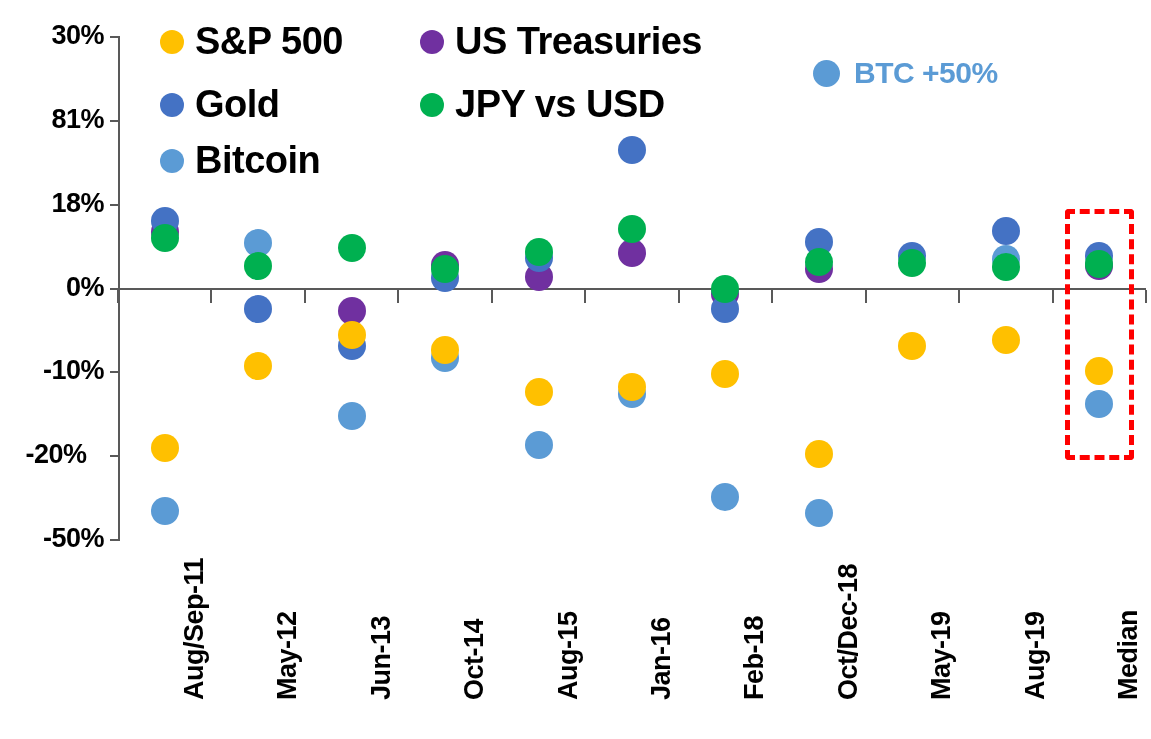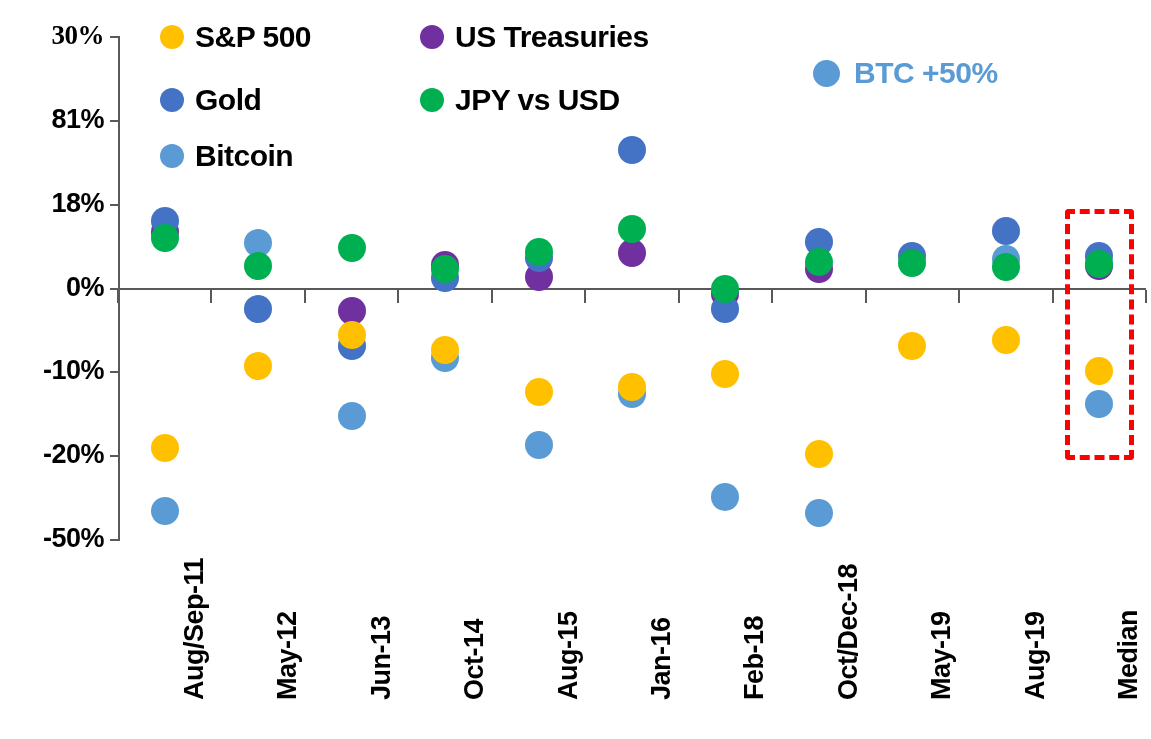--- a/index.html
+++ b/index.html
@@ -26,21 +26,21 @@
            transform:rotate(-90deg);letter-spacing:-0.5px;}
 
   
   .dot{position:absolute;border-radius:50%;}
 
   
   .legend{position:absolute;left:0;top:0;}
   .legend-item{position:absolute;display:flex;align-items:center;gap:11px;
                white-space:nowrap;}
   .legend-swatch{width:24px;height:24px;border-radius:50%;flex:0 0 auto;}
-  .legend-label{font-size:30px;font-weight:bold;color:#000;letter-spacing:-0.5px;}
+  .legend-label{font-size:38px;font-weight:bold;color:#000;letter-spacing:-0.5px;}
 
   
   .annot{position:absolute;display:flex;align-items:center;gap:14px;white-space:nowrap;}
   .annot-dot{width:27px;height:27px;border-radius:50%;flex:0 0 auto;}
   .annot-text{font-size:30px;font-weight:bold;letter-spacing:-0.5px;}
 
   
   .highlight-box{position:absolute;border:5px dashed #FF0000;border-radius:4px;
                  box-sizing:border-box;}
 </style>
@@ -53,26 +53,26 @@
   <div id="y-ticks">
       <div class="y-tick" style="top: 36px;"></div>
       <div class="y-tick" style="top: 119.833px;"></div>
       <div class="y-tick" style="top: 203.667px;"></div>
       <div class="y-tick" style="top: 287.5px;"></div>
       <div class="y-tick" style="top: 371.333px;"></div>
       <div class="y-tick" style="top: 455.167px;"></div>
       <div class="y-tick" style="top: 539px;"></div>
     </div>
   <div id="y-labels">
-      <div class="y-label" style="top: 22px; right: 1047px; font-family: Liberation Serif, serif;">30%</div>
+      <div class="y-label" style="top: 22px; right: 1047px;">30%</div>
       <div class="y-label" style="top: 105.833px; right: 1047px;">81%</div>
       <div class="y-label" style="top: 189.667px; right: 1047px;">18%</div>
       <div class="y-label" style="top: 273.5px; right: 1047px;">0%</div>
       <div class="y-label" style="top: 357.333px; right: 1047px;">-10%</div>
-      <div class="y-label" style="top: 441.167px; right: 1047px;">-20%</div>
+      <div class="y-label" style="top: 441.167px; right: 1047px; text-align: center;">-20%</div>
       <div class="y-label" style="top: 525px; right: 1047px;">-50%</div>
     </div>
 
   <div class="zero-line" id="zero-line" style="top: 287.5px;"></div>
   <div class="x-axis-line" id="x-axis-line" style="top: 287.5px;"></div>
   <div id="x-ticks">
       <div class="x-tick" style="left: 117px; top: 289.5px;"></div>
       <div class="x-tick" style="left: 210.455px; top: 289.5px;"></div>
       <div class="x-tick" style="left: 303.909px; top: 289.5px;"></div>
       <div class="x-tick" style="left: 397.364px; top: 289.5px;"></div>

